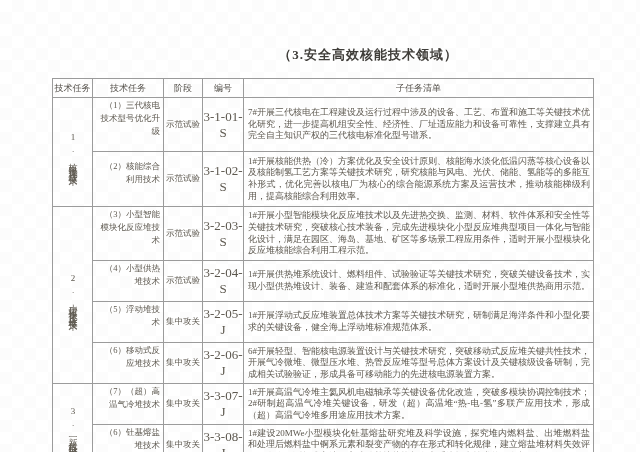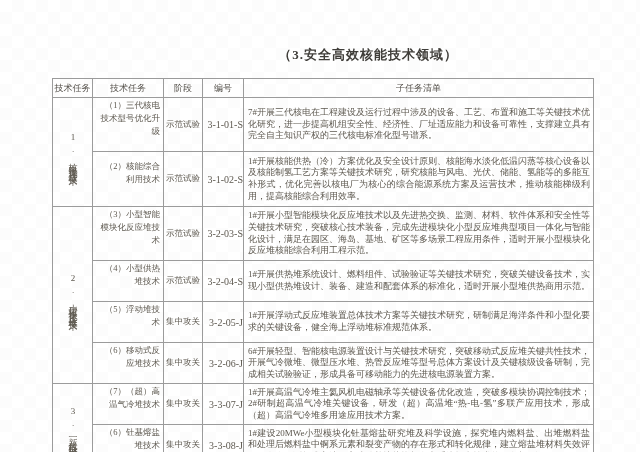--- a/index.html
+++ b/index.html
@@ -29,21 +29,21 @@
   th.hd{font-size:9px;font-weight:bold;color:#54504a;text-align:center;padding:0;}
   td.cat{
     text-align:center;padding:0;font-size:9px;color:#5d584f;
   }
   td.cat .vtext{
     writing-mode:vertical-lr;text-orientation:upright;
     letter-spacing:2px;margin:0 auto;line-height:1;
   }
   td.task{font-size:8.5px;line-height:13px;text-align:right;padding:1px 3px 13px 5px;color:#5d584f;}
   td.stage{font-size:8.5px;text-align:center;padding:0;color:#5d584f;}
-  td.code{font-size:10px;text-align:right;padding:0;letter-spacing:0;color:#5d584f;}
+  td.code{font-size:13px;text-align:center;padding:0;letter-spacing:0;color:#5d584f;}
   td.sub{
     font-size:9px;line-height:11.6px;text-align:justify;text-align-last:left;
     padding:1px 3px 1px 4px;color:#5d584f;
   }
 </style>
 </head>
 <body>
 
 <div class="doc-title">（3.安全高效核能技术领域）</div>
 

